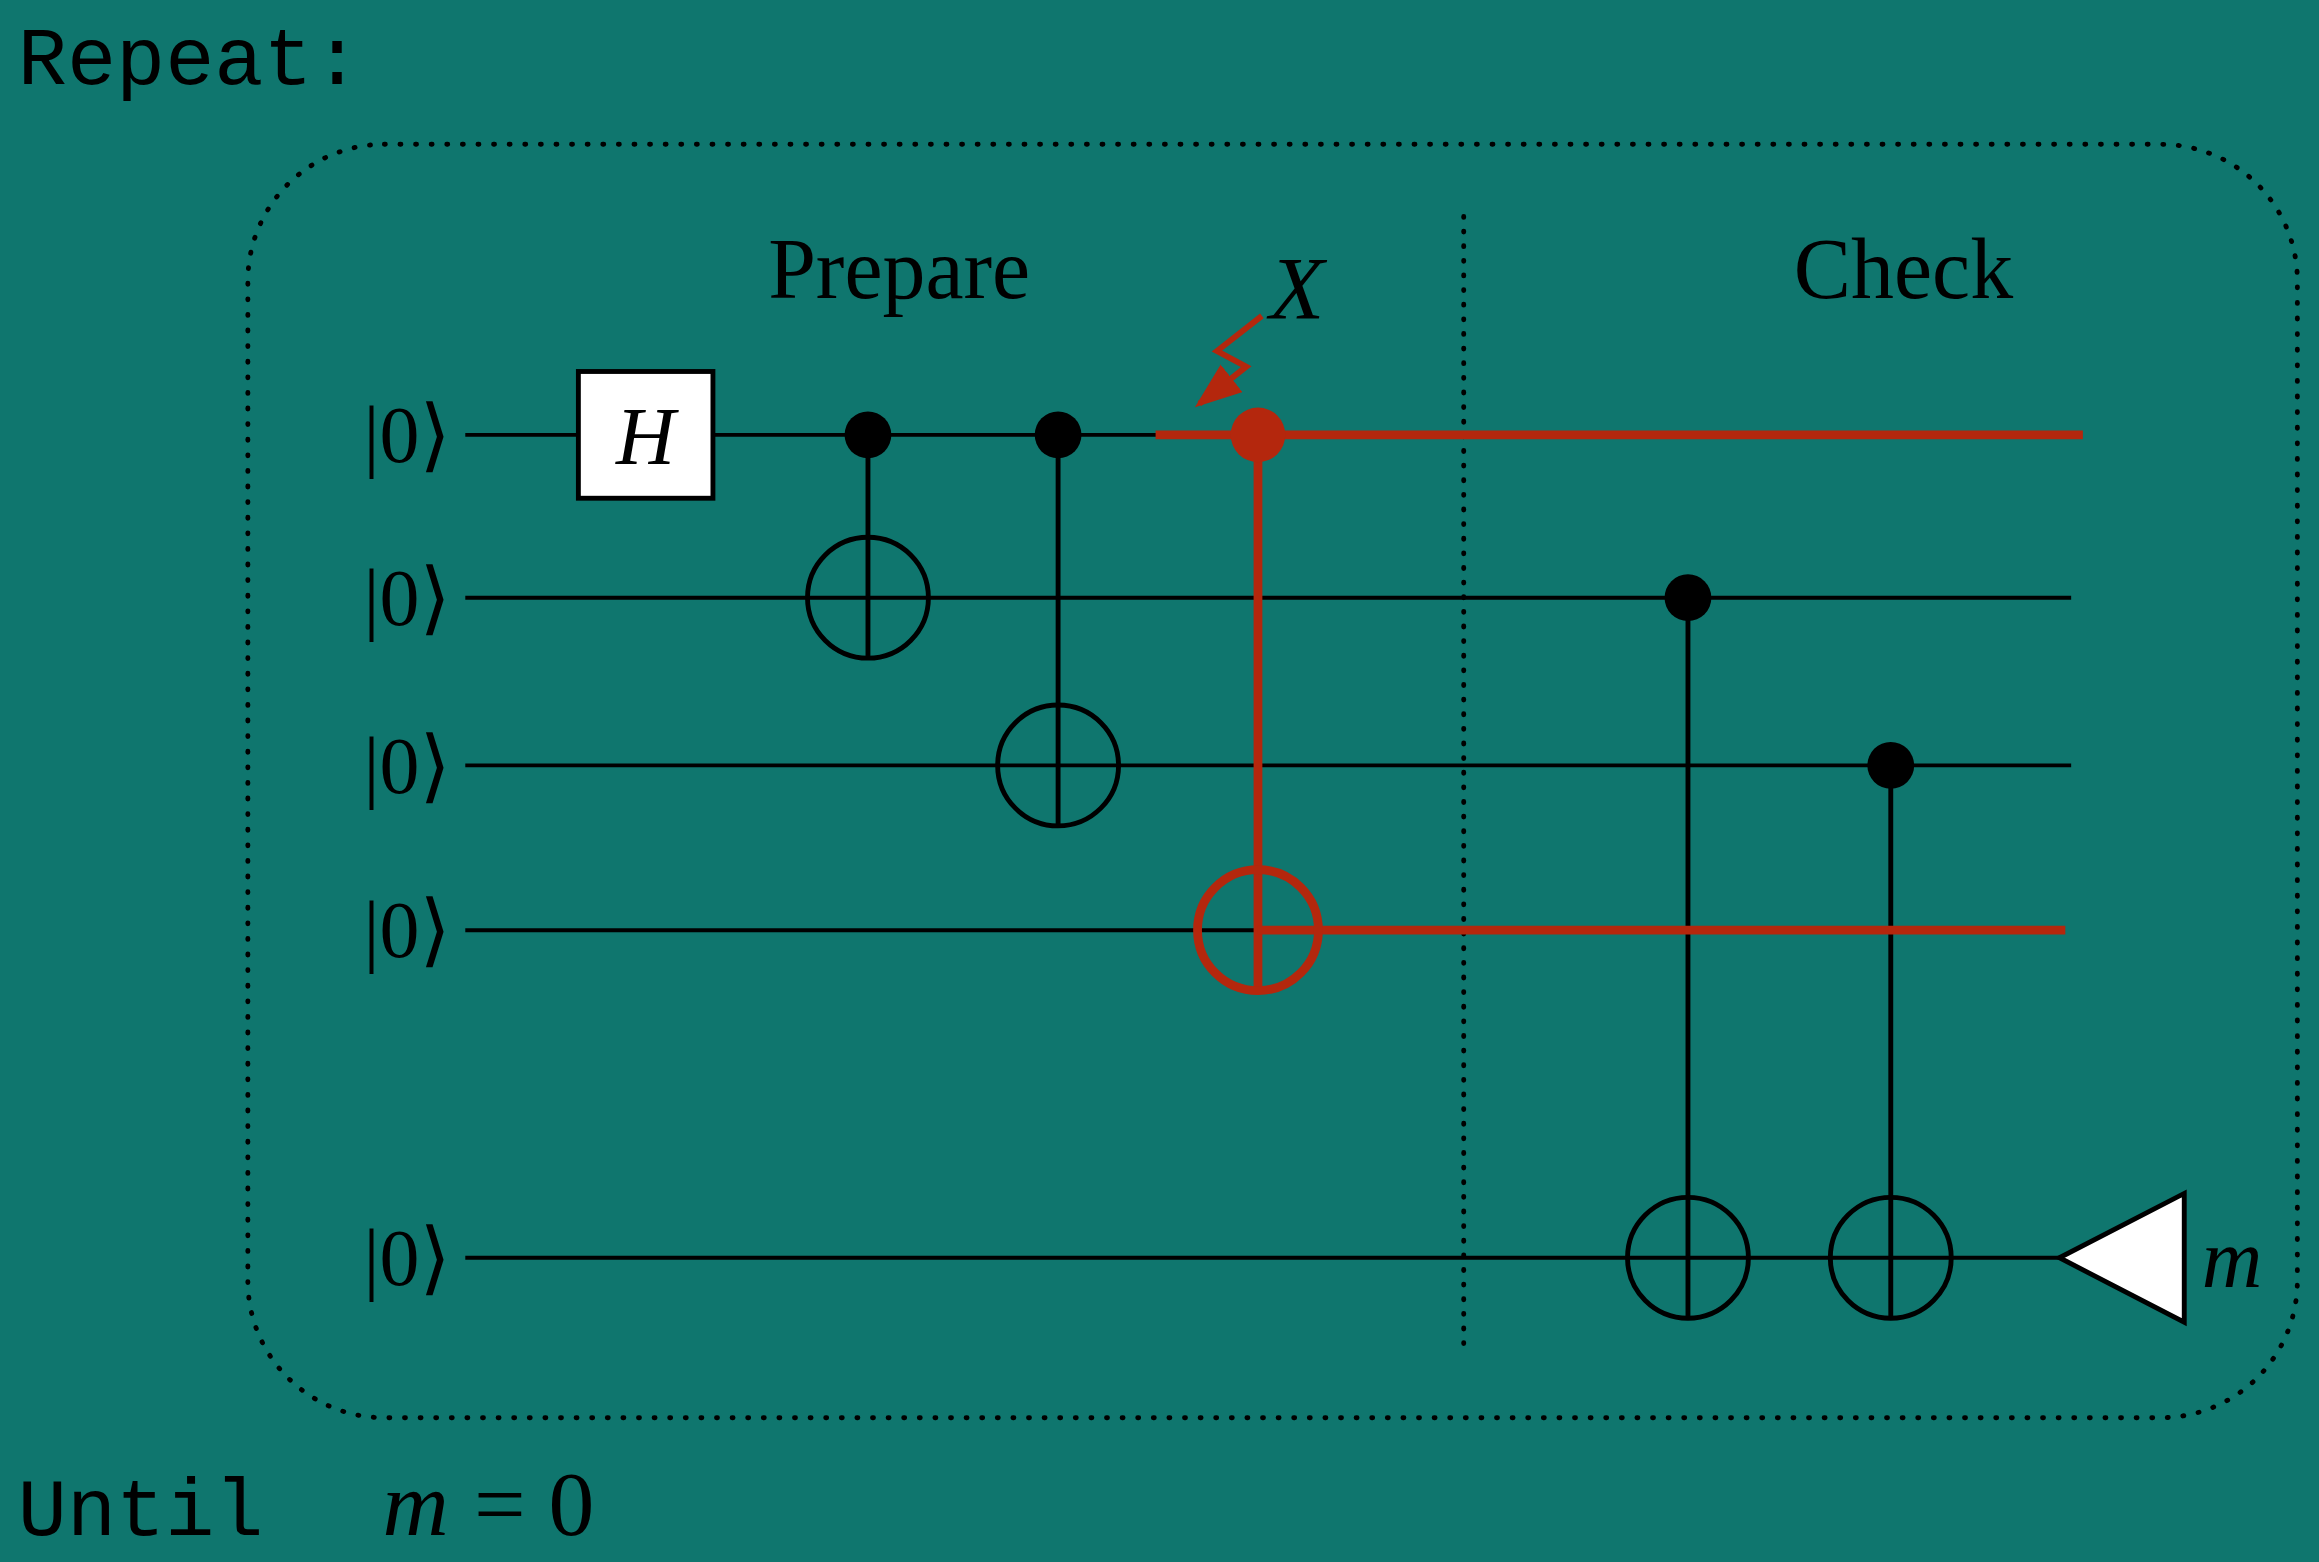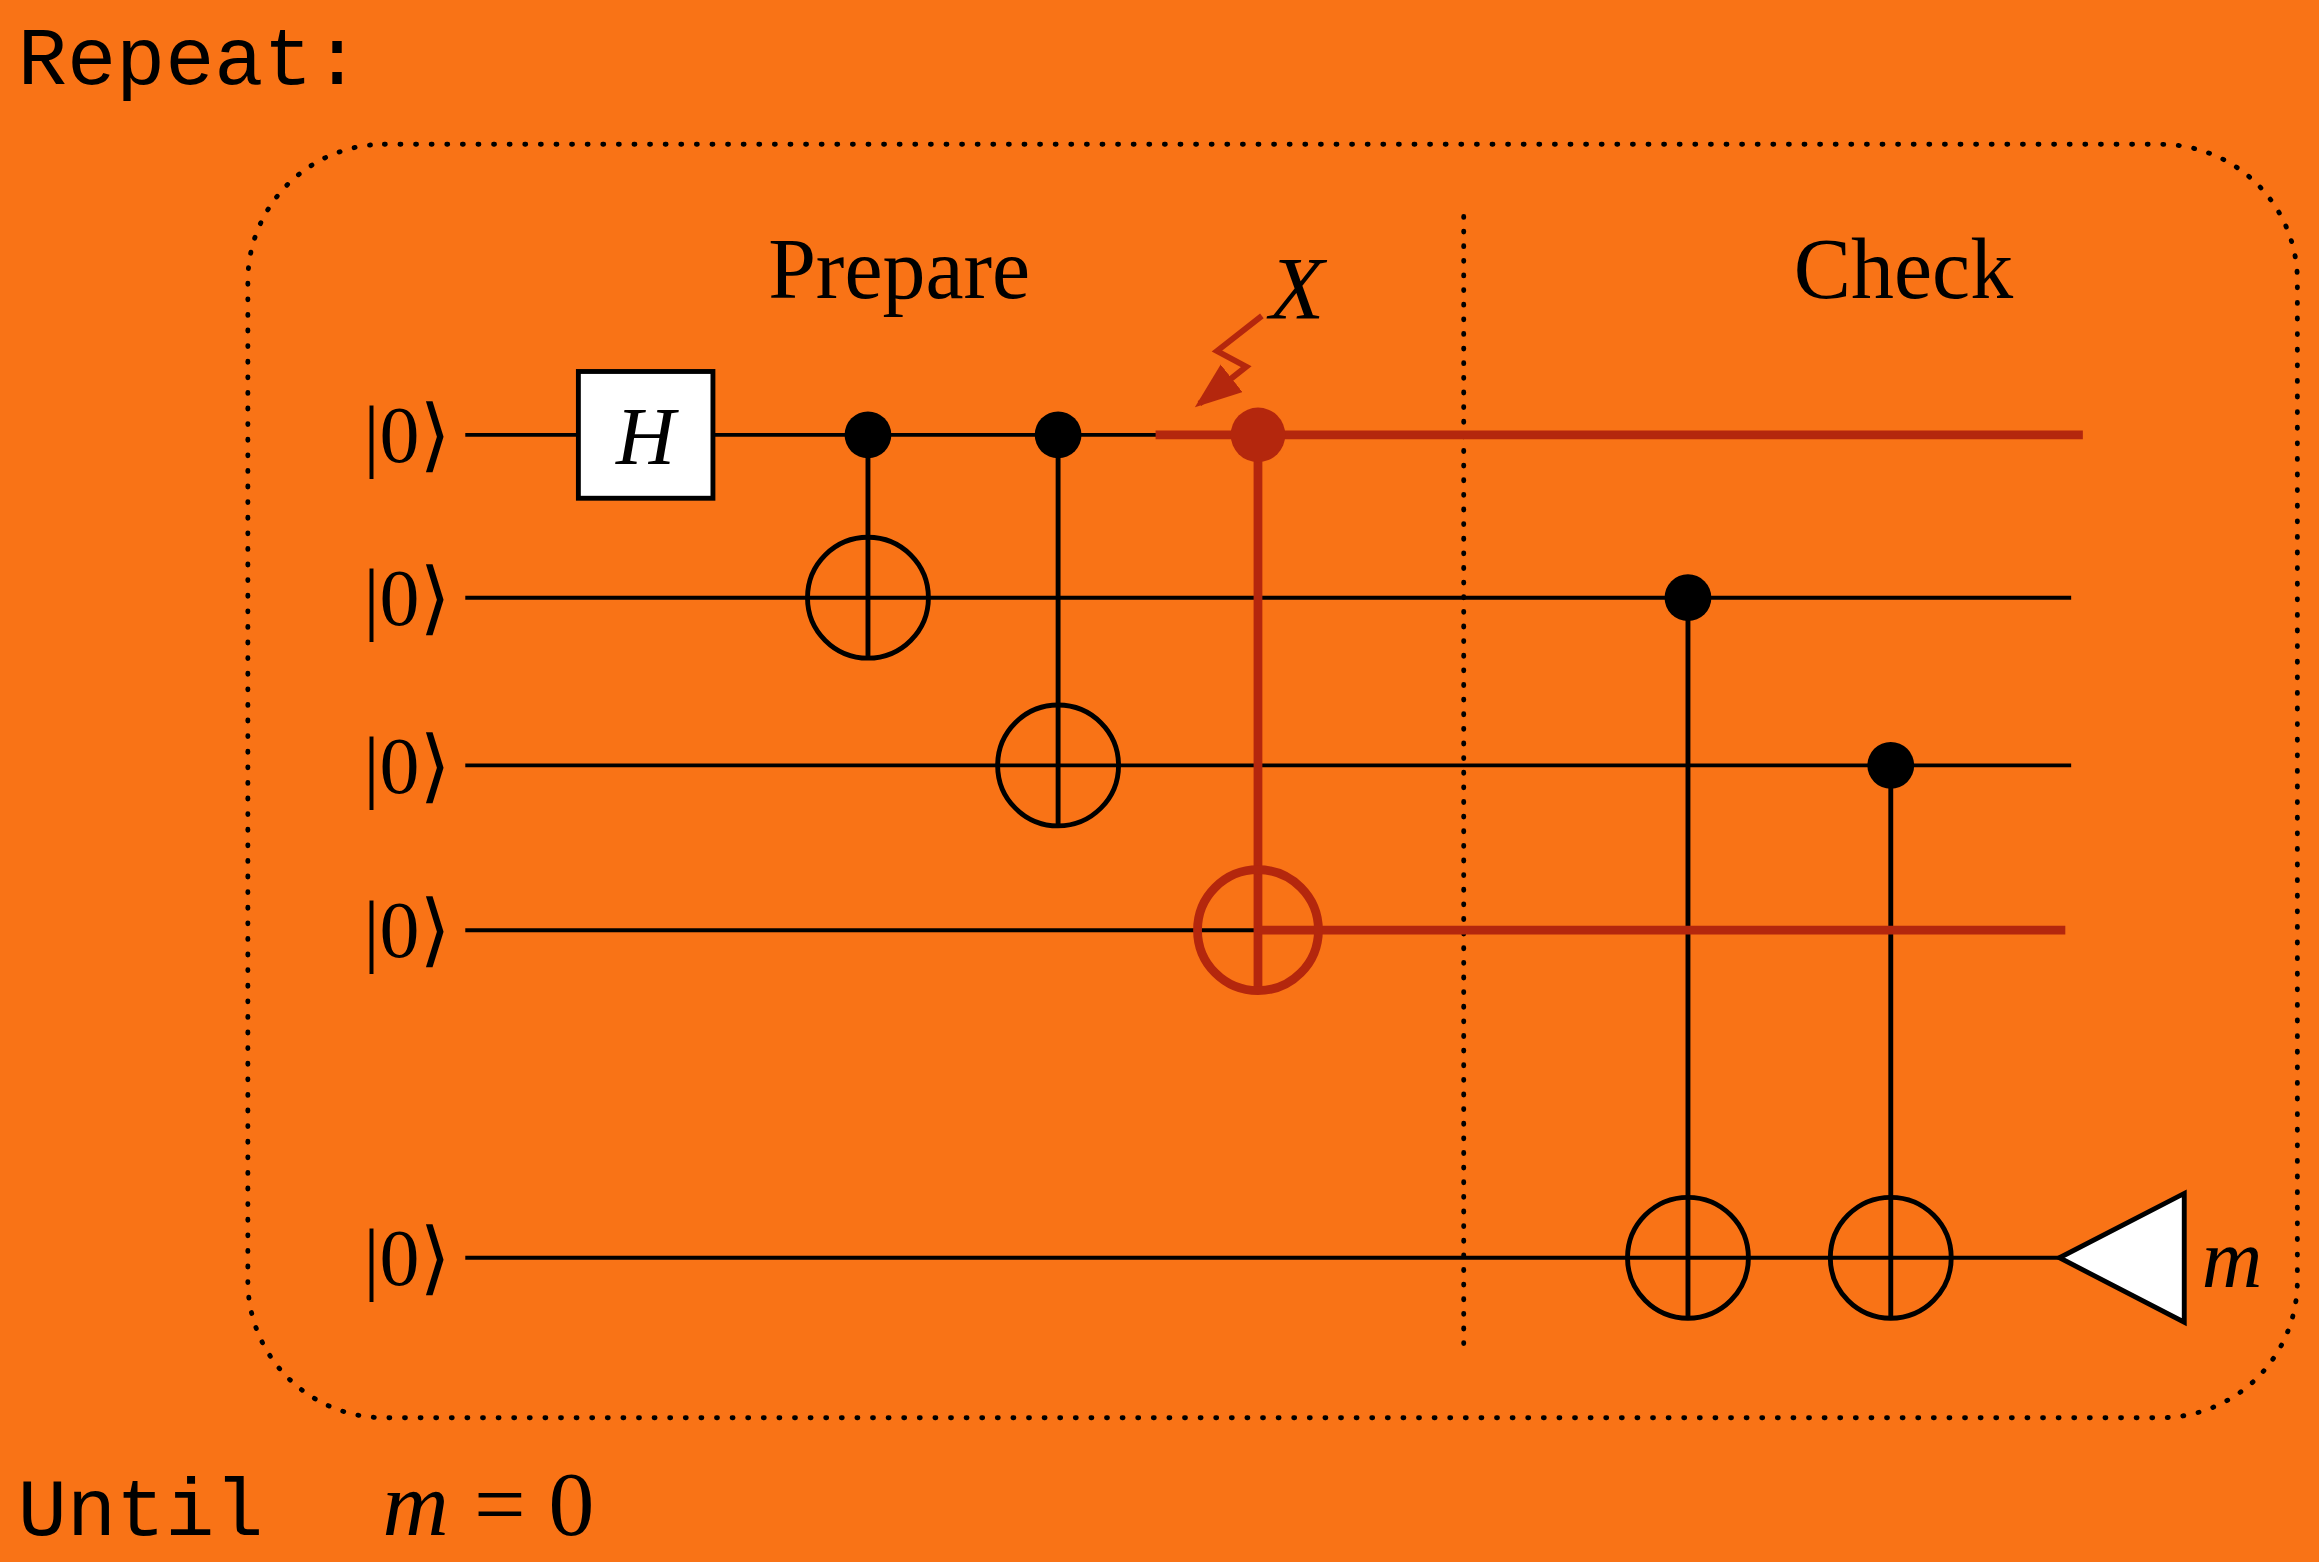--- a/index.html
+++ b/index.html
@@ -1,20 +1,20 @@
 <!DOCTYPE html>
 <html><head>
 <meta charset="utf-8">
 <style>
   html, body { margin: 0; padding: 0; background: #ffffff; }
   .page {
     position: relative;
     width: 2319px;
     height: 1562px;
-    background: #f97316;
+    background: #0f766e;
     overflow: hidden;
     font-family: "Liberation Serif", serif;
     text-align: right;
   }
   svg { display: block; }
 
   text { fill: #000000; }
   .mono   { font-family: "Liberation Mono", "DejaVu Sans Mono", monospace; font-size: 84px; }
   .serif  { font-family: "Liberation Serif", "DejaVu Serif", serif; }
   .section-label { font-size: 88px; }

